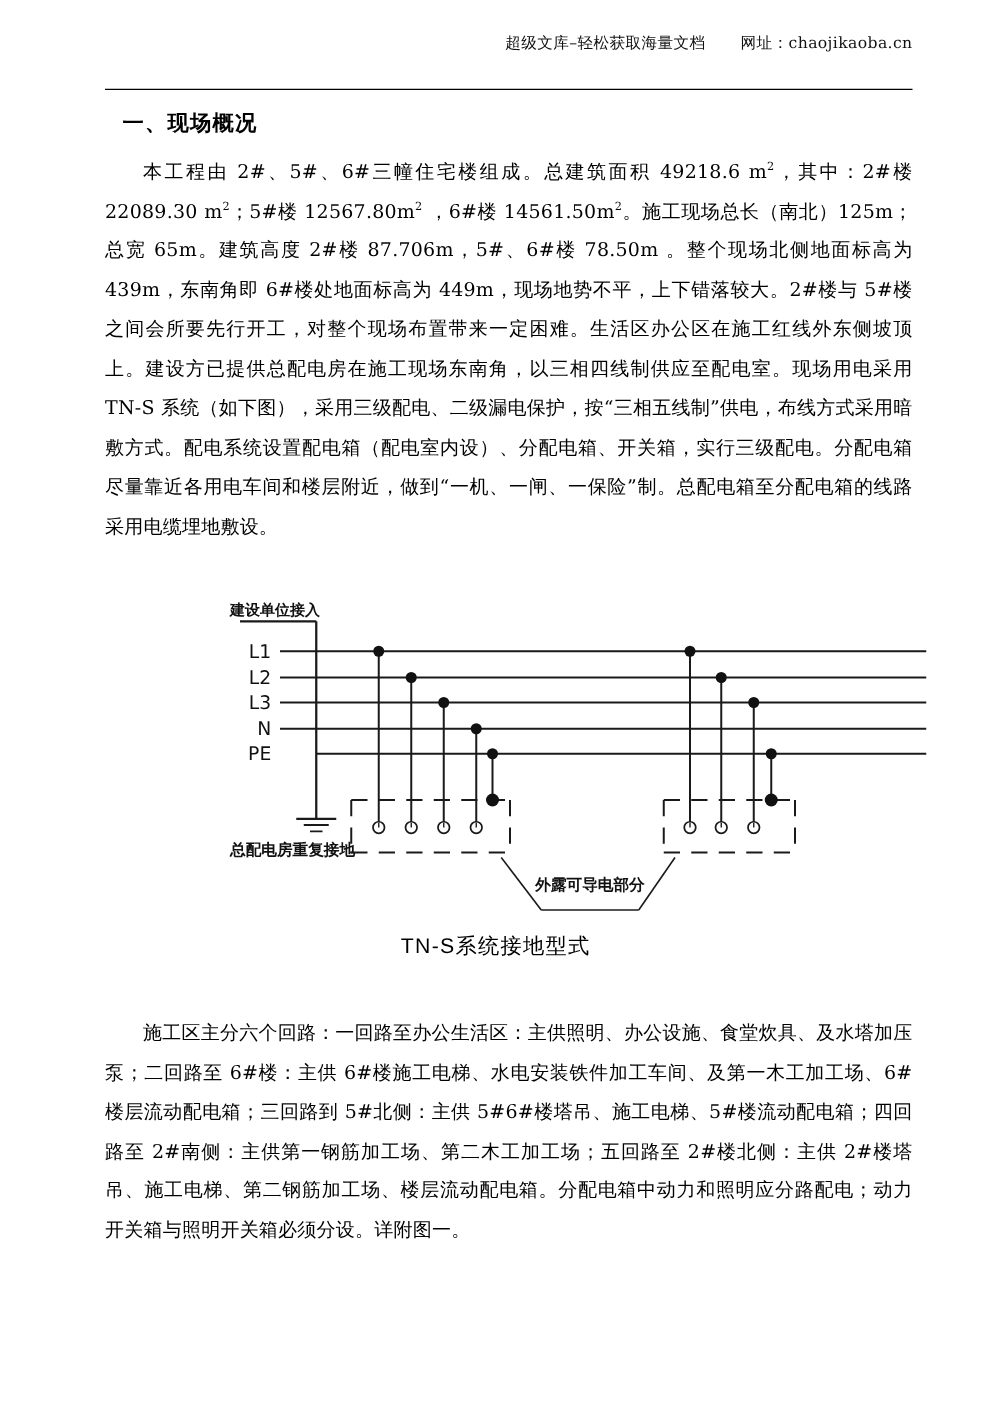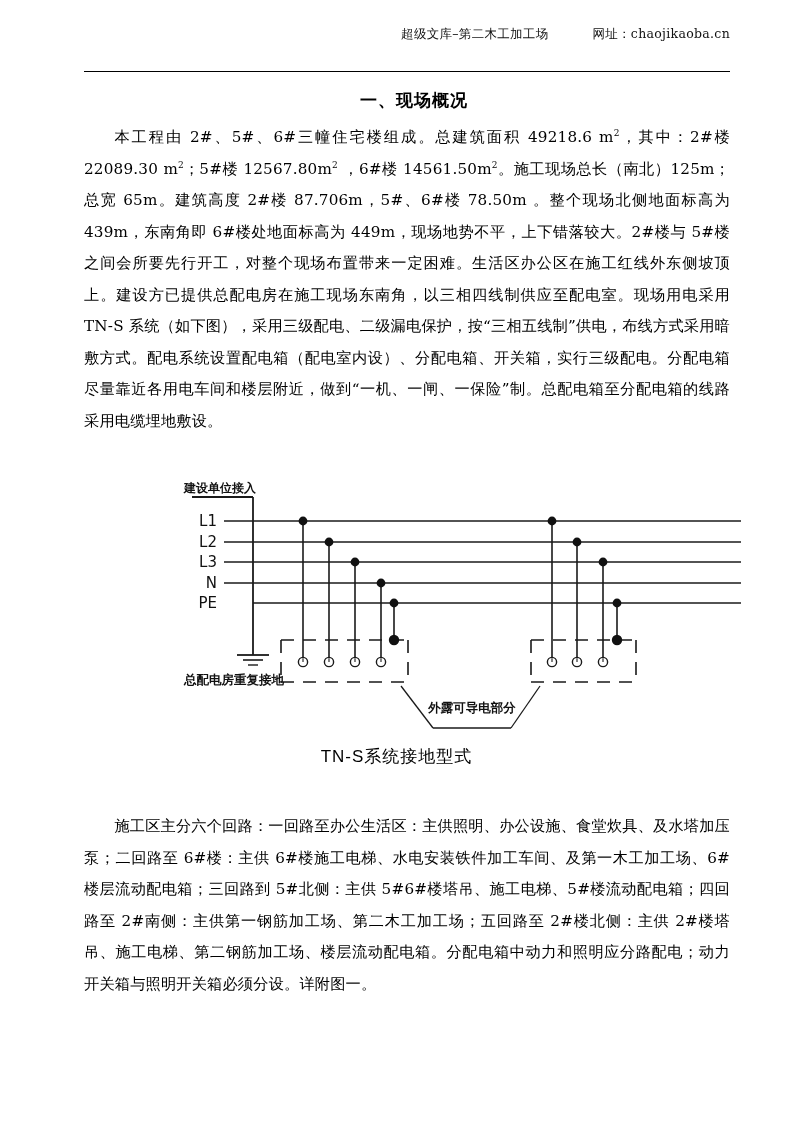--- a/index.html
+++ b/index.html
@@ -27,46 +27,45 @@
   .header-text {
     position: absolute;
     right: 0;
     top: 0;
     font-size: 12.5px;
     letter-spacing: 0.3px;
     white-space: nowrap;
     color: #111;
   }
   .header-text .hdr-site {
-    margin-left: 44px;
+    margin-left: 28px;
   }
   .header-rule {
     position: absolute;
     left: 0;
     top: 45px;
     width: 646px;
     height: 0;
     border-top: 1.6px solid #000;
   }
 
   
   .content {
     position: absolute;
     left: 84px;
     top: 86px;
     width: 646px;
   }
   .section-title {
-    font-family: Liberation Sans, sans-serif;
+    font-family: Liberation Mono, monospace;
     font-size: 17px;
     font-weight: bold;
     line-height: 30px;
     margin: 0 0 6px 14px;
     letter-spacing: 1px;
-    text-align: center;
   }
   p.body-par {
     margin: 0;
     font-size: 15.2px;
     line-height: 31.5px;
     text-align: justify;
     text-justify: inter-ideograph;
     text-indent: 2em;
     letter-spacing: 0.2px;
   }
@@ -110,21 +109,21 @@
     top: 790px;
     width: 646px;
     margin-top: 21px;
   }
 </style>
 </head>
 <body>
 
 <div class="page-header">
   <div class="header-text">
-    <span>超级文库–第二木工加工场</span><span class="hdr-site">网址：chaojikaoba.cn</span>
+    <span>超级文库–轻松获取海量文档</span><span class="hdr-site">网址：chaojikaoba.cn</span>
   </div>
   <div class="header-rule"></div>
 </div>
 
 <div class="content">
   <h2 class="section-title">一、现场概况</h2>
 
   <p class="body-par tight-sup"><span>本工程由 2#、5#、6#三幢住宅楼组成。总建筑面积 49218.6 m</span><sup>2</sup><span>，其中：2#楼 22089.30 m</span><sup>2</sup><span>；5#楼 12567.80m</span><sup>2</sup><span> ，6#楼 14561.50m</span><sup>2</sup><span>。施工现场总长（南北）125m；总宽 65m。建筑高度 2#楼 87.706m，5#、6#楼 78.50m 。整个现场北侧地面标高为 439m，东南角即 6#楼处地面标高为 449m，现场地势不平，上下错落较大。2#楼与 5#楼之间会所要先行开工，对整个现场布置带来一定困难。生活区办公区在施工红线外东侧坡顶上。建设方已提供总配电房在施工现场东南角，以三相四线制供应至配电室。现场用电采用 TN-S 系统（如下图），采用三级配电、二级漏电保护，按“三相五线制”供电，布线方式采用暗敷方式。配电系统设置配电箱（配电室内设）、分配电箱、开关箱，实行三级配电。分配电箱尽量靠近各用电车间和楼层附近，做到“一机、一闸、一保险”制。总配电箱至分配电箱的线路采用电缆埋地敷设。</span></p>
 </div>
 

